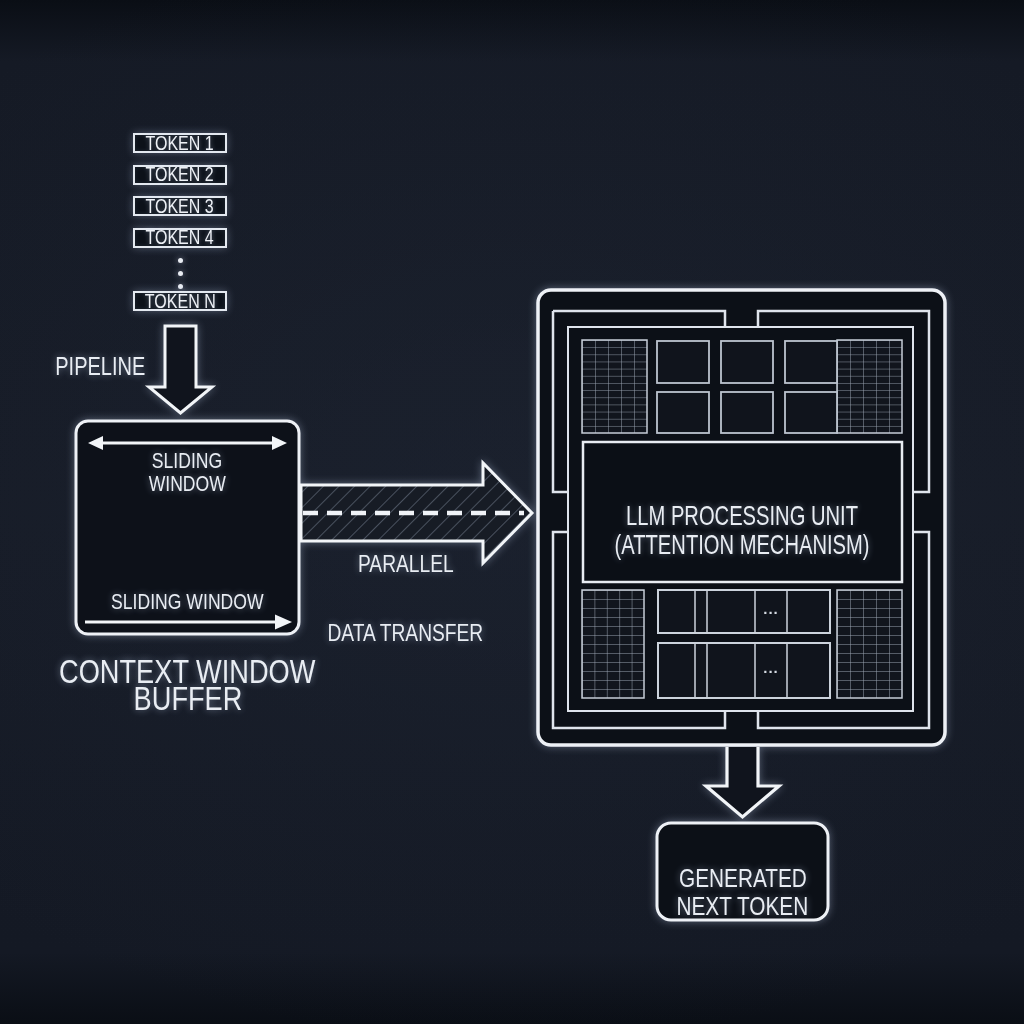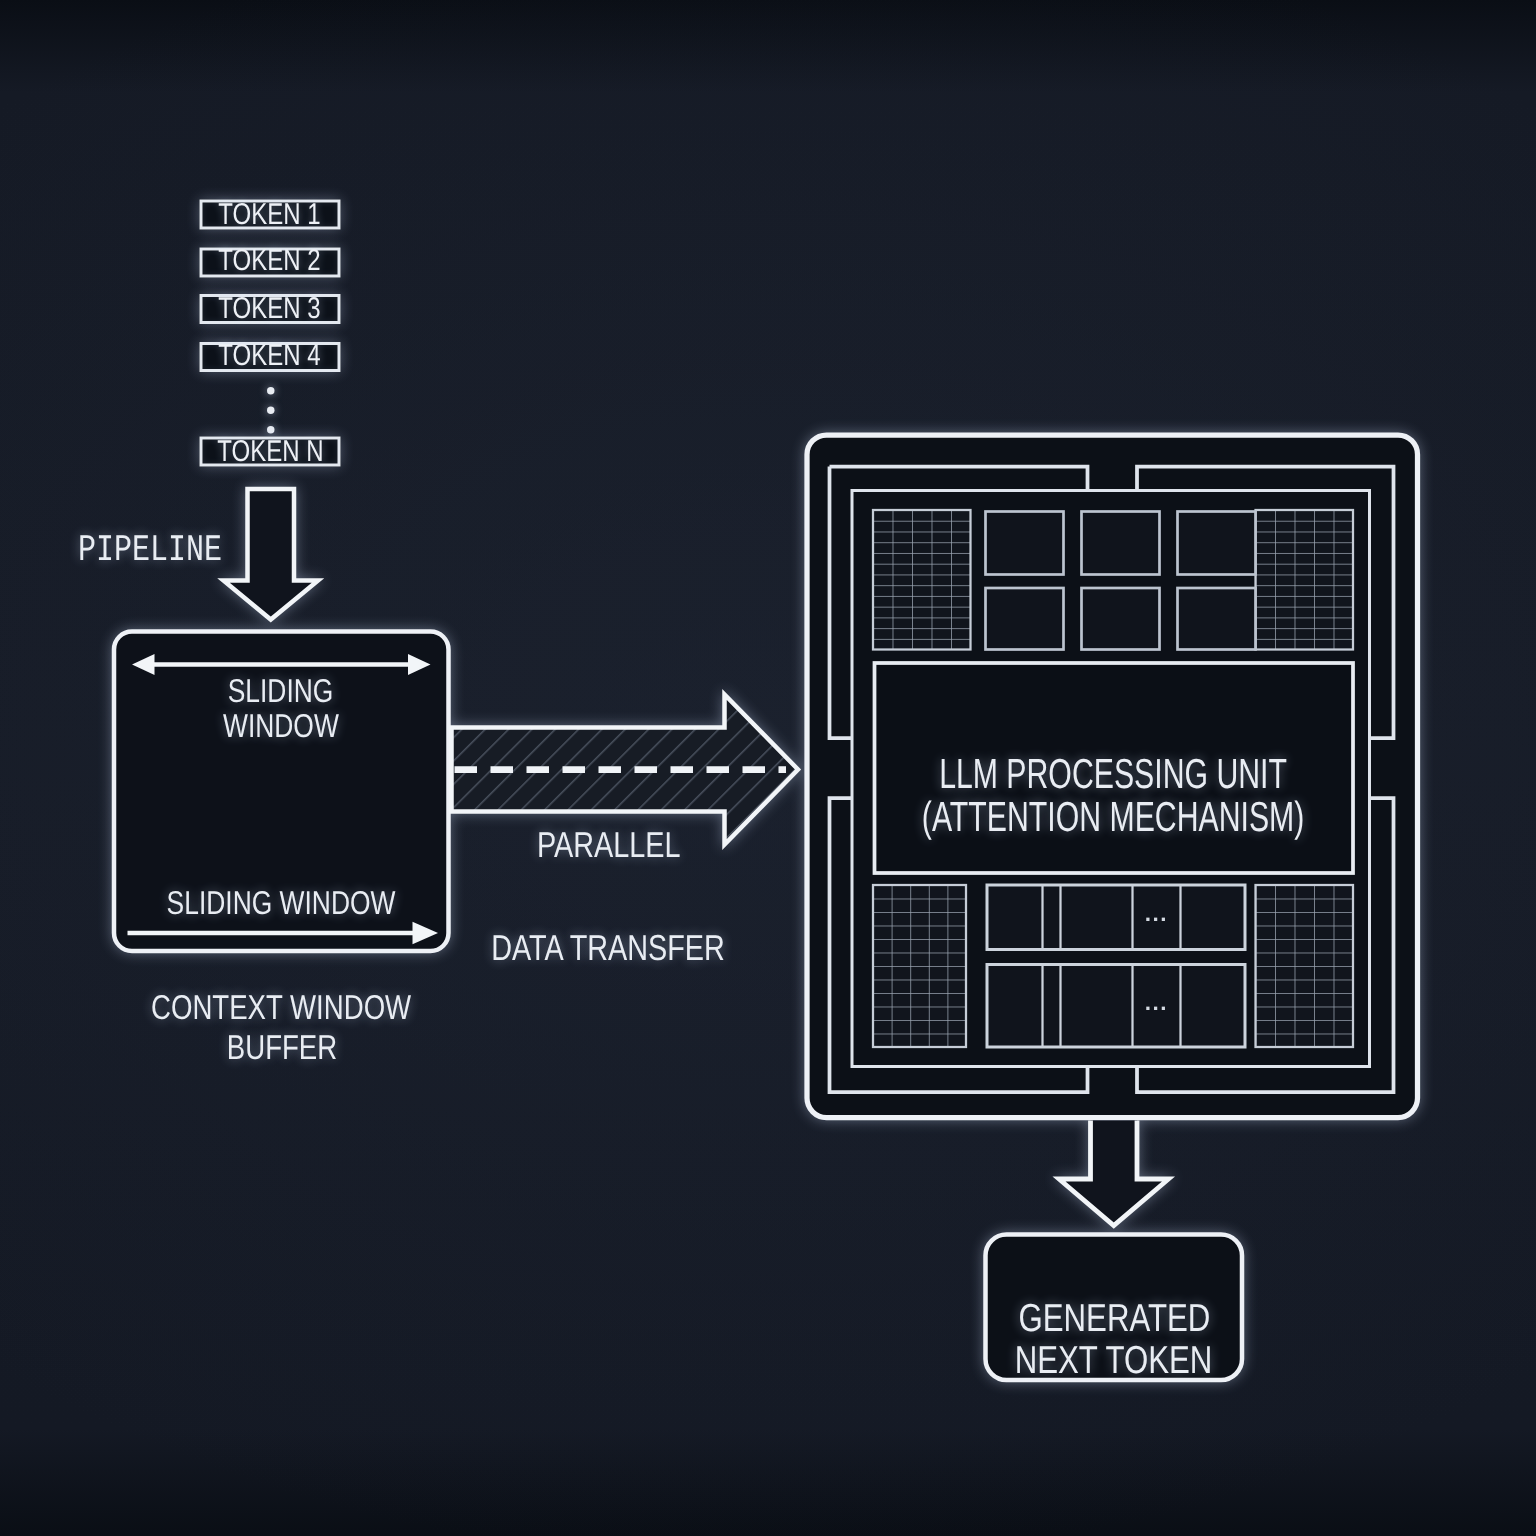--- a/index.html
+++ b/index.html
@@ -150,34 +150,34 @@
     </div>
   <div class="dotcol">
       <i></i>
       <i></i>
       <i></i>
     </div>
   <div class="token" style="top:291px">
       <span>TOKEN N</span>
     </div>
 
-  <div class="lbl" style="left:45px; top:352px; width:110px; font-size:25px;font-family:Liberation Mono, monospace;">
+  <div class="lbl" style="left:45px; top:352px; width:110px; font-size:25px;">
     <span>PIPELINE</span>
   </div>
 
   <div class="lbl" style="left:80px; top:449px; width:215px; font-size:22px; line-height:23px;">
     <span>SLIDING</span>
     <span>WINDOW</span>
   </div>
 
   <div class="lbl" style="left:80px; top:589px; width:215px; font-size:22px;">
     <span>SLIDING WINDOW</span>
   </div>
 
-  <div class="lbl" style="left:70px; top:658px; width:235px; font-size:23px; line-height:27px;">
+  <div class="lbl" style="left:70px; top:658px; width:235px; font-size:34px; line-height:27px;">
     <span>CONTEXT WINDOW</span>
     <span>BUFFER</span>
   </div>
 
   <div class="lbl" style="left:318px; top:551px; width:175px; font-size:24px; line-height:25px;gap:44px;">
     <span>PARALLEL</span>
     <span>DATA TRANSFER</span>
   </div>
 
   <div class="lbl tight" style="left:583px; top:442px; width:319px; height:176px; justify-content:center; font-size:28px; line-height:29px;">

